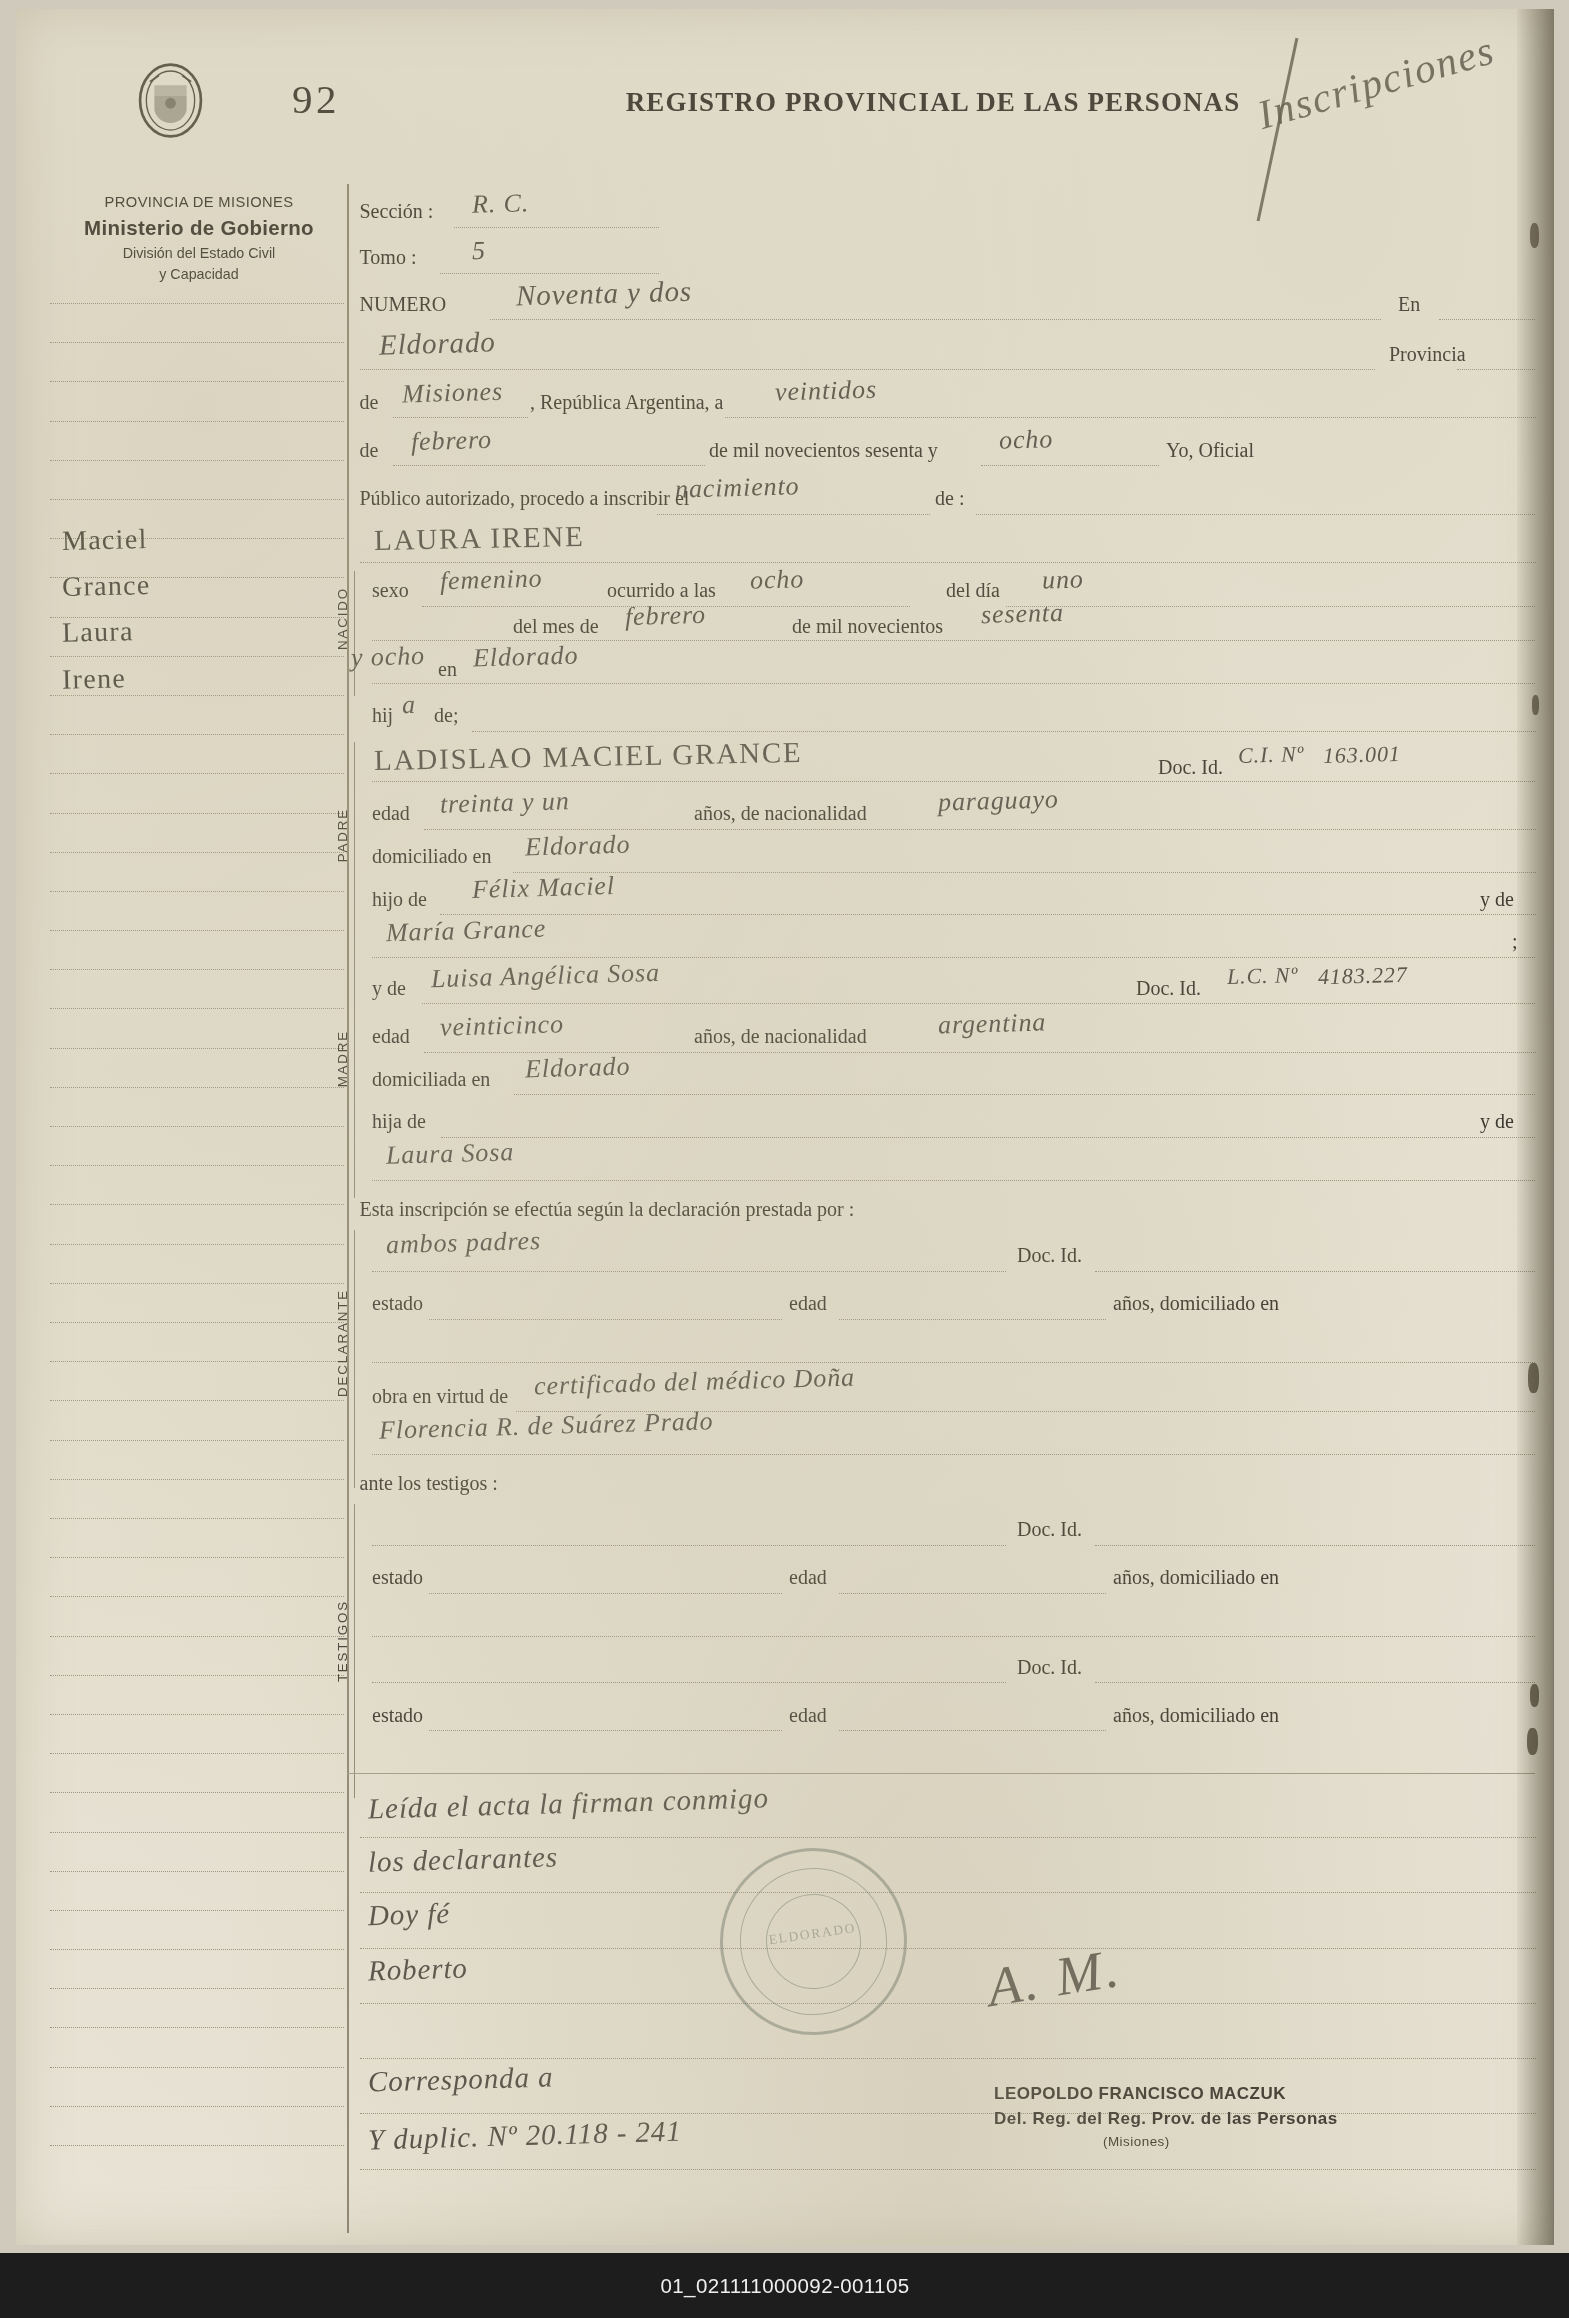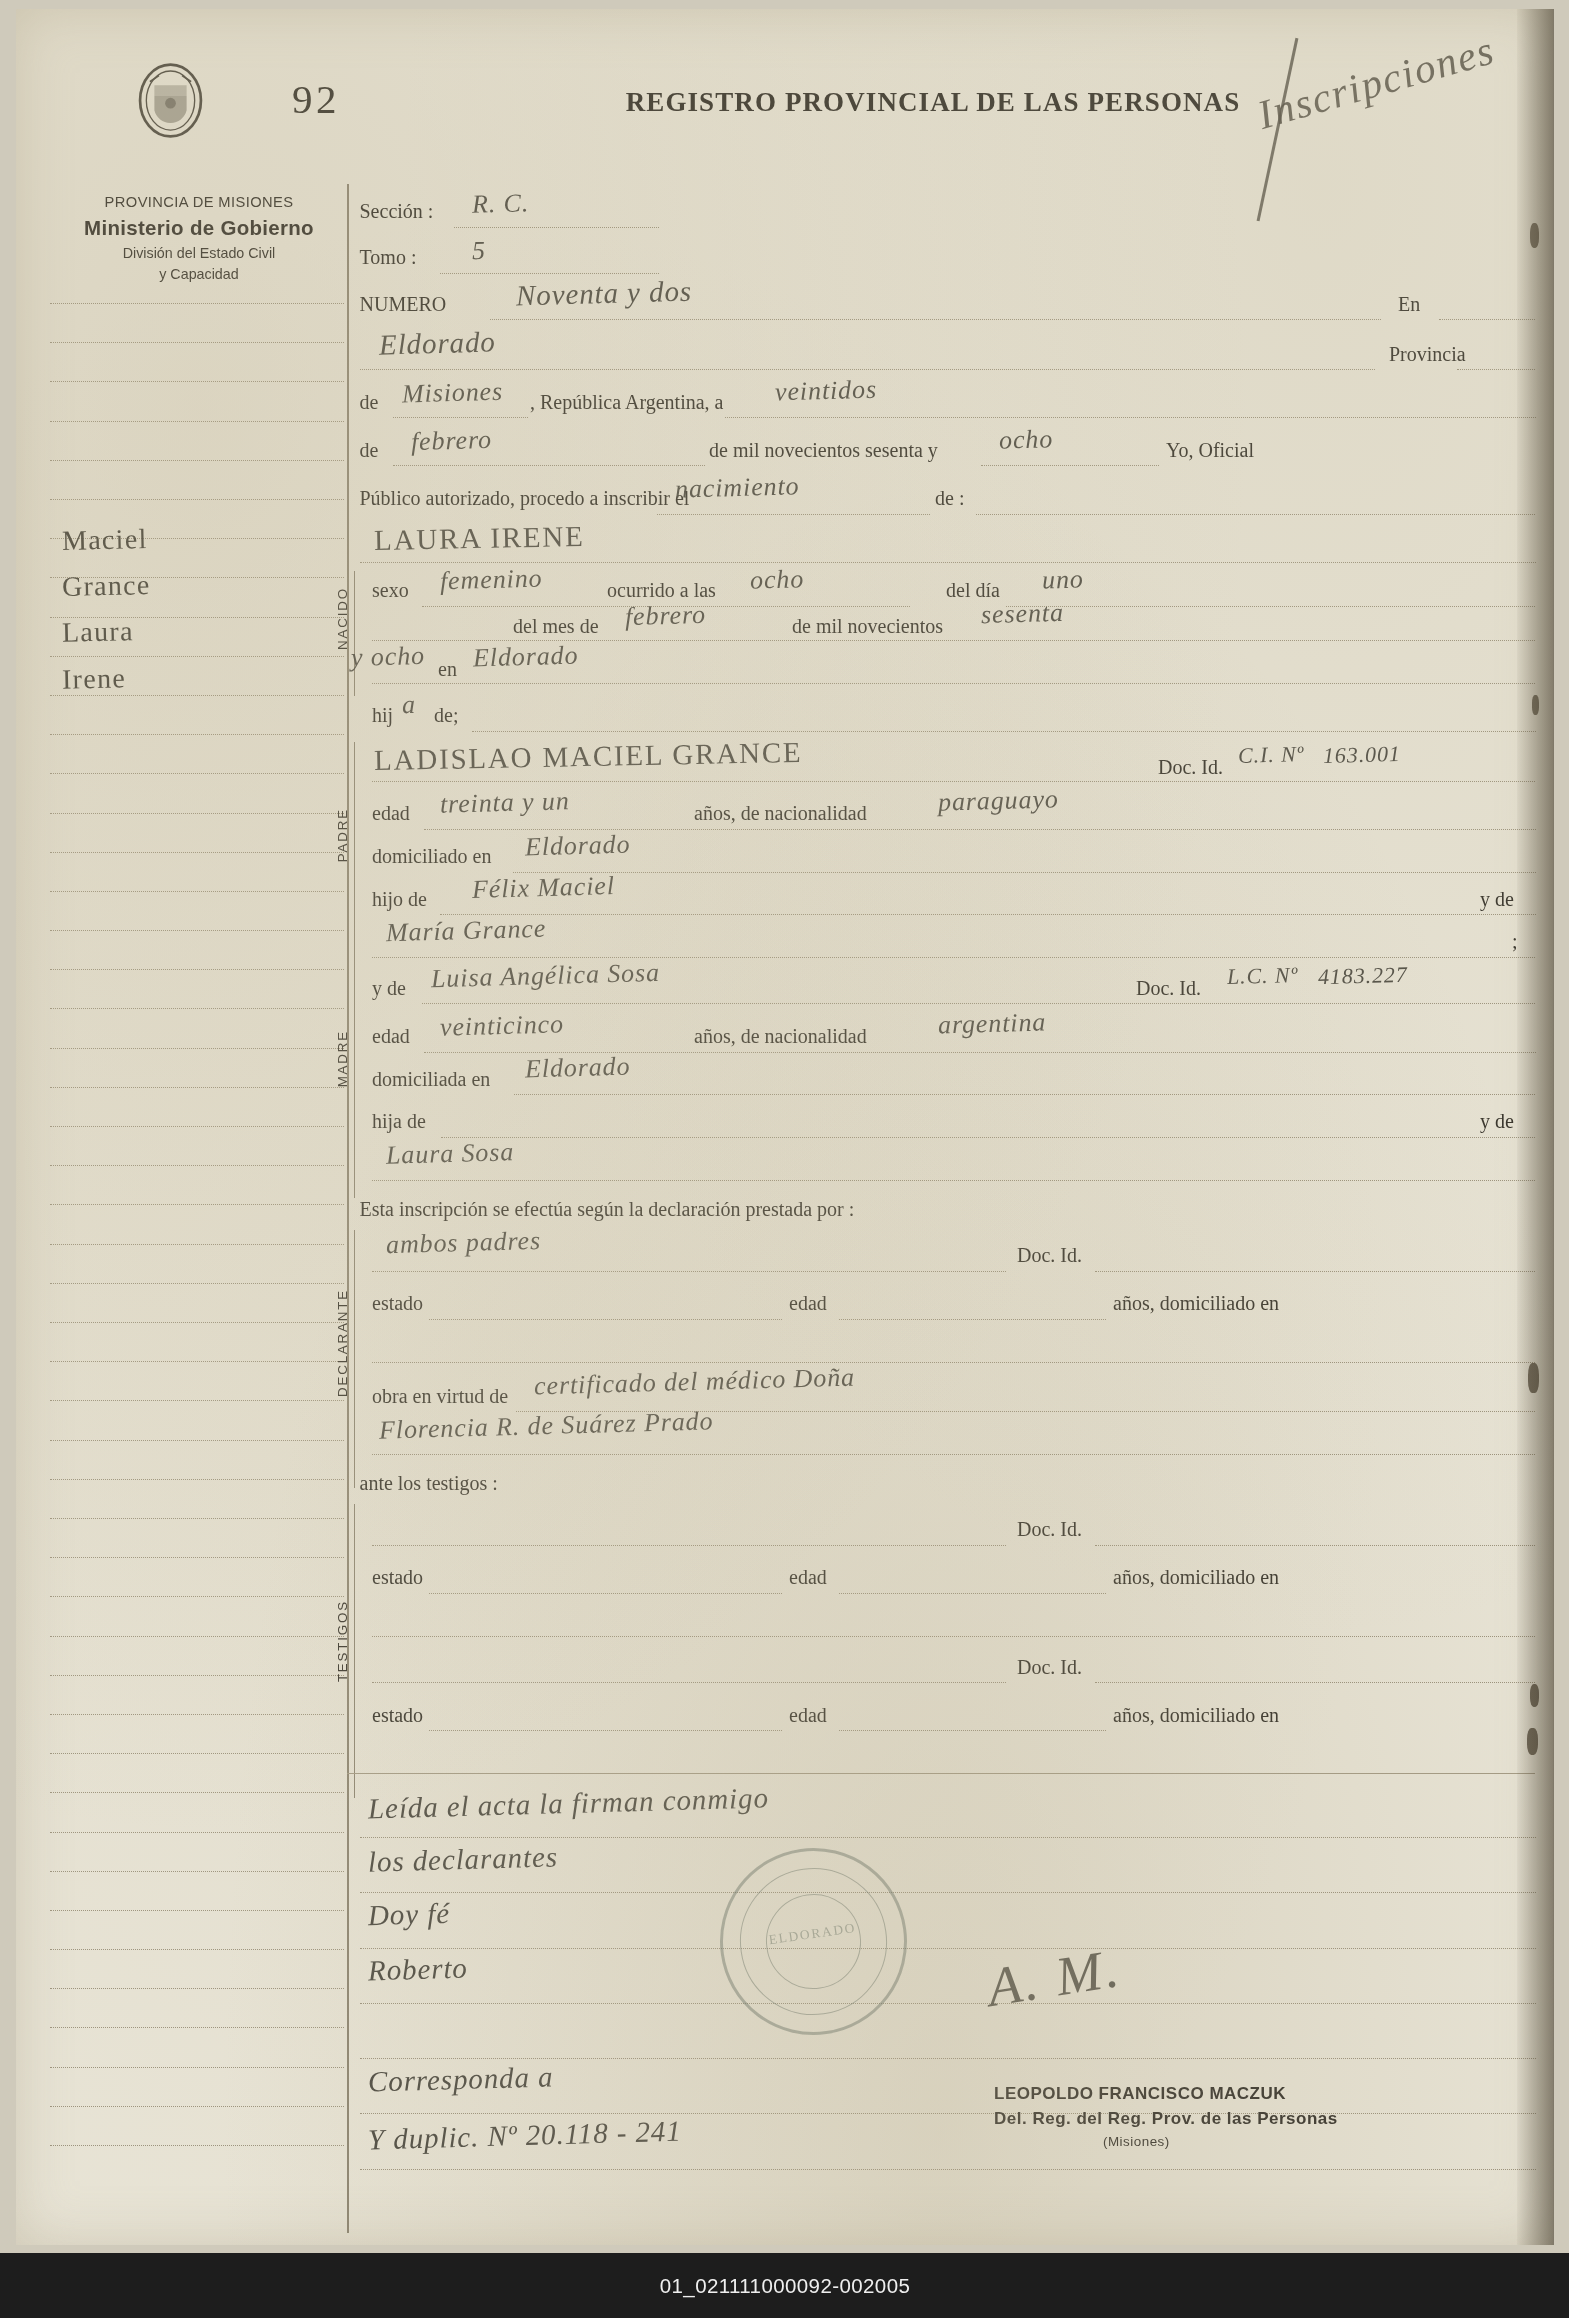--- a/index.html
+++ b/index.html
@@ -597,15 +597,15 @@
     <div class="edge-mark" style="left:1514px; top:1675px; width:9px; height:23px;"></div>
     <div class="edge-mark" style="left:1511px; top:1719px; width:10.7px; height:27px;"></div>
 
   </div>
 
   <div id="gutter"></div>
 
 </div>
 
 <div id="footer">
-  <span>01_021111000092-002005</span>
+  <span>01_021111000092-001105</span>
 </div>
 
 
 </body></html>

